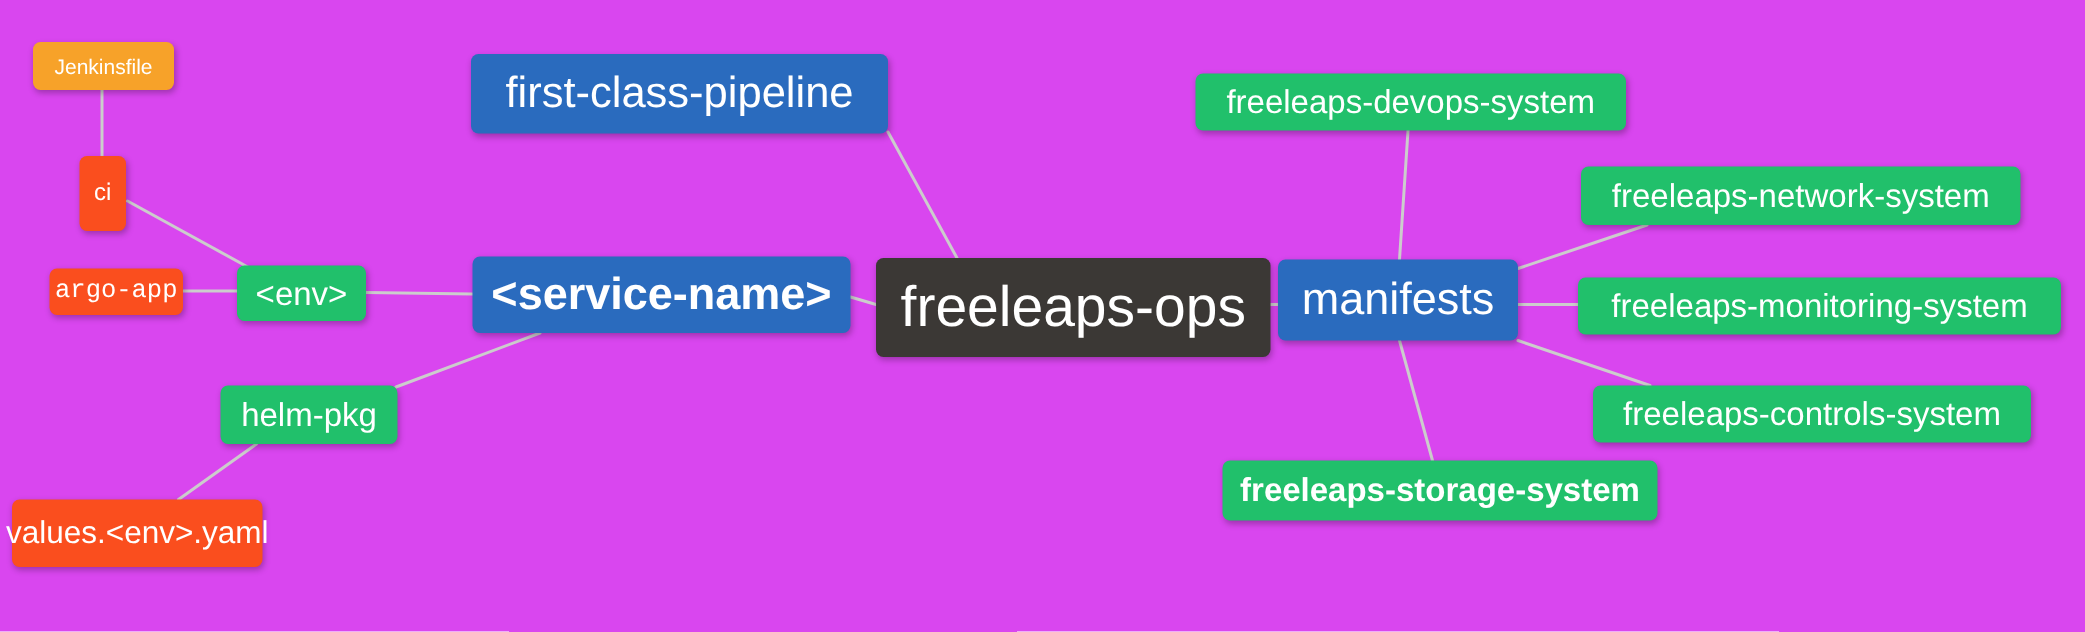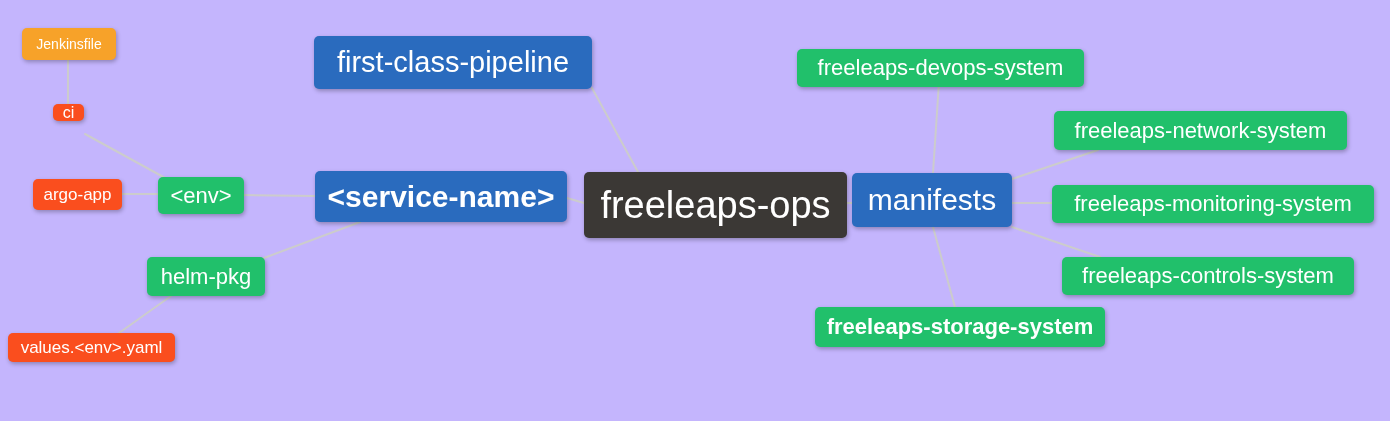--- a/index.html
+++ b/index.html
@@ -5,21 +5,21 @@
   html, body {
     margin: 0;
     padding: 0;
     background: #ffffff;
     font-family: "Liberation Sans", sans-serif;
   }
   .canvas {
     position: relative;
     width: 1390px;
     height: 421px;
-    background: #c4b5fd;
+    background: #d946ef;
     overflow: hidden;
   }
   .edges {
     position: absolute;
     left: 0;
     top: 0;
     width: 1390px;
     height: 421px;
   }
   .edges line {
@@ -39,34 +39,34 @@
     cursor: default;
     line-height: 1;
   }
   .c-blue   { background: #2a6bbe; }
   .c-green  { background: #21c06b; }
   .c-dark   { background: #3b3835; }
   .c-orange { background: #f7a229; }
   .c-red    { background: #fa4e1e; }
 
   #n-jenkinsfile { left: 22px;   top: 28px;  width: 94px;  height: 32px; font-size: 14px; }
-  #n-ci          { left: 53px;   top: 104px; width: 31px;  height: 17px; font-size: 16px; }
-  #n-argo-app    { left: 33px;   top: 179px; width: 89px;  height: 31px; font-size: 17px; }
+  #n-ci          { left: 53px;   top: 104px; width: 31px;  height: 50px; font-size: 16px; }
+  #n-argo-app    { left: 33px;   top: 179px; width: 89px;  height: 31px; font-size: 17px; font-family: Liberation Mono, monospace; }
   #n-env         { left: 158px;  top: 177px; width: 86px;  height: 37px; font-size: 22px; }
   #n-service     { left: 315px;  top: 171px; width: 252px; height: 51px; font-size: 30px; font-weight: bold; }
   #n-fcp         { left: 314px;  top: 36px;  width: 278px; height: 53px; font-size: 29px; }
   #n-ops         { left: 584px;  top: 172px; width: 263px; height: 66px; font-size: 38px; }
   #n-manifests   { left: 852px;  top: 173px; width: 160px; height: 54px; font-size: 30px; }
   #n-devops      { left: 797px;  top: 29px;  width: 287px; height: 38px; font-size: 22px; margin-top: 20px; }
   #n-network     { left: 1054px; top: 111px; width: 293px; height: 39px; font-size: 22px; }
   #n-monitoring  { left: 1052px; top: 185px; width: 322px; height: 38px; font-size: 22px; }
   #n-controls    { left: 1062px; top: 257px; width: 292px; height: 38px; font-size: 22px; }
   #n-storage     { left: 815px;  top: 307px; width: 290px; height: 40px; font-size: 22px; font-weight: bold; }
   #n-helm        { left: 147px;  top: 257px; width: 118px; height: 39px; font-size: 22px; text-align: center; }
-  #n-values      { left: 8px;    top: 333px; width: 167px; height: 29px; font-size: 17px; text-align: center; }
+  #n-values      { left: 8px;    top: 333px; width: 167px; height: 45px; font-size: 21px; text-align: center; }
 </style>
 </head>
 <body>
 
 <div class="canvas">
 
   <svg class="edges" viewBox="0 0 1390 421" xmlns="http://www.w3.org/2000/svg">
     <line x1="68" y1="60" x2="68" y2="104"></line>
     <line x1="85" y1="134" x2="167" y2="179"></line>
     <line x1="122" y1="194" x2="158" y2="194"></line>

